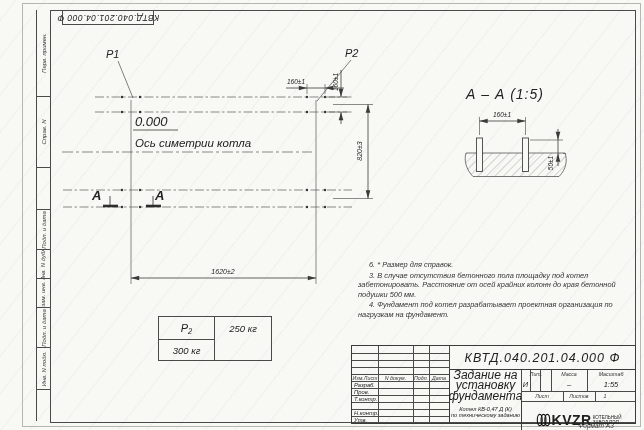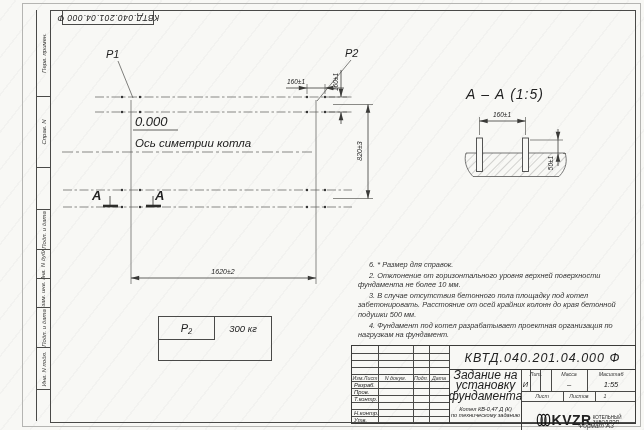--- a/index.html
+++ b/index.html
@@ -192,26 +192,26 @@
       <line x1="566" y1="153.5" x2="563" y2="153.5" stroke="#5a5a56" stroke-width="0.7"></line>
       <line x1="558" y1="129" x2="558" y2="140" stroke="#3a3a38" stroke-width="0.8" marker-end="url(#arw)"></line>
       <line x1="558" y1="166" x2="558" y2="153.5" stroke="#3a3a38" stroke-width="0.8" marker-end="url(#arw)"></line>
       <line x1="558" y1="140" x2="558" y2="153.5" stroke="#3a3a38" stroke-width="0.8"></line>
       <text x="552.5" y="163" font-size="6.5" text-anchor="middle" transform="rotate(-90 552.5 163)">50±1</text>
     </g>
   </svg>
 
   <div class="abs ptable">
     <div class="hdr">P₂</div>
+    <div class="val">250 кг</div>
     <div class="val">300 кг</div>
   </div>
 
   <div class="abs notes">
     <p>6. * Размер для справок.</p>
-    <p>2. Отклонение от горизонтального уровня верхней поверхности фундамента не более 10 мм.</p>
     <p>3. В случае отсутствия бетонного пола площадку под котел забетонировать. Расстояние от осей крайних колонн до края бетонной подушки 500 мм.</p>
     <p>4. Фундамент под котел разрабатывает проектная организация по нагрузкам на фундамент.</p>
   </div>
 
   <div class="abs tb">
 
     <div class="cell desig">КВТД.040.201.04.000  Ф</div>
 
     <div class="ln" style="left:97px;top:0;width:1px;height:77px"></div>
     <div class="ln" style="left:0;top:7px;width:97px;height:1px"></div>

